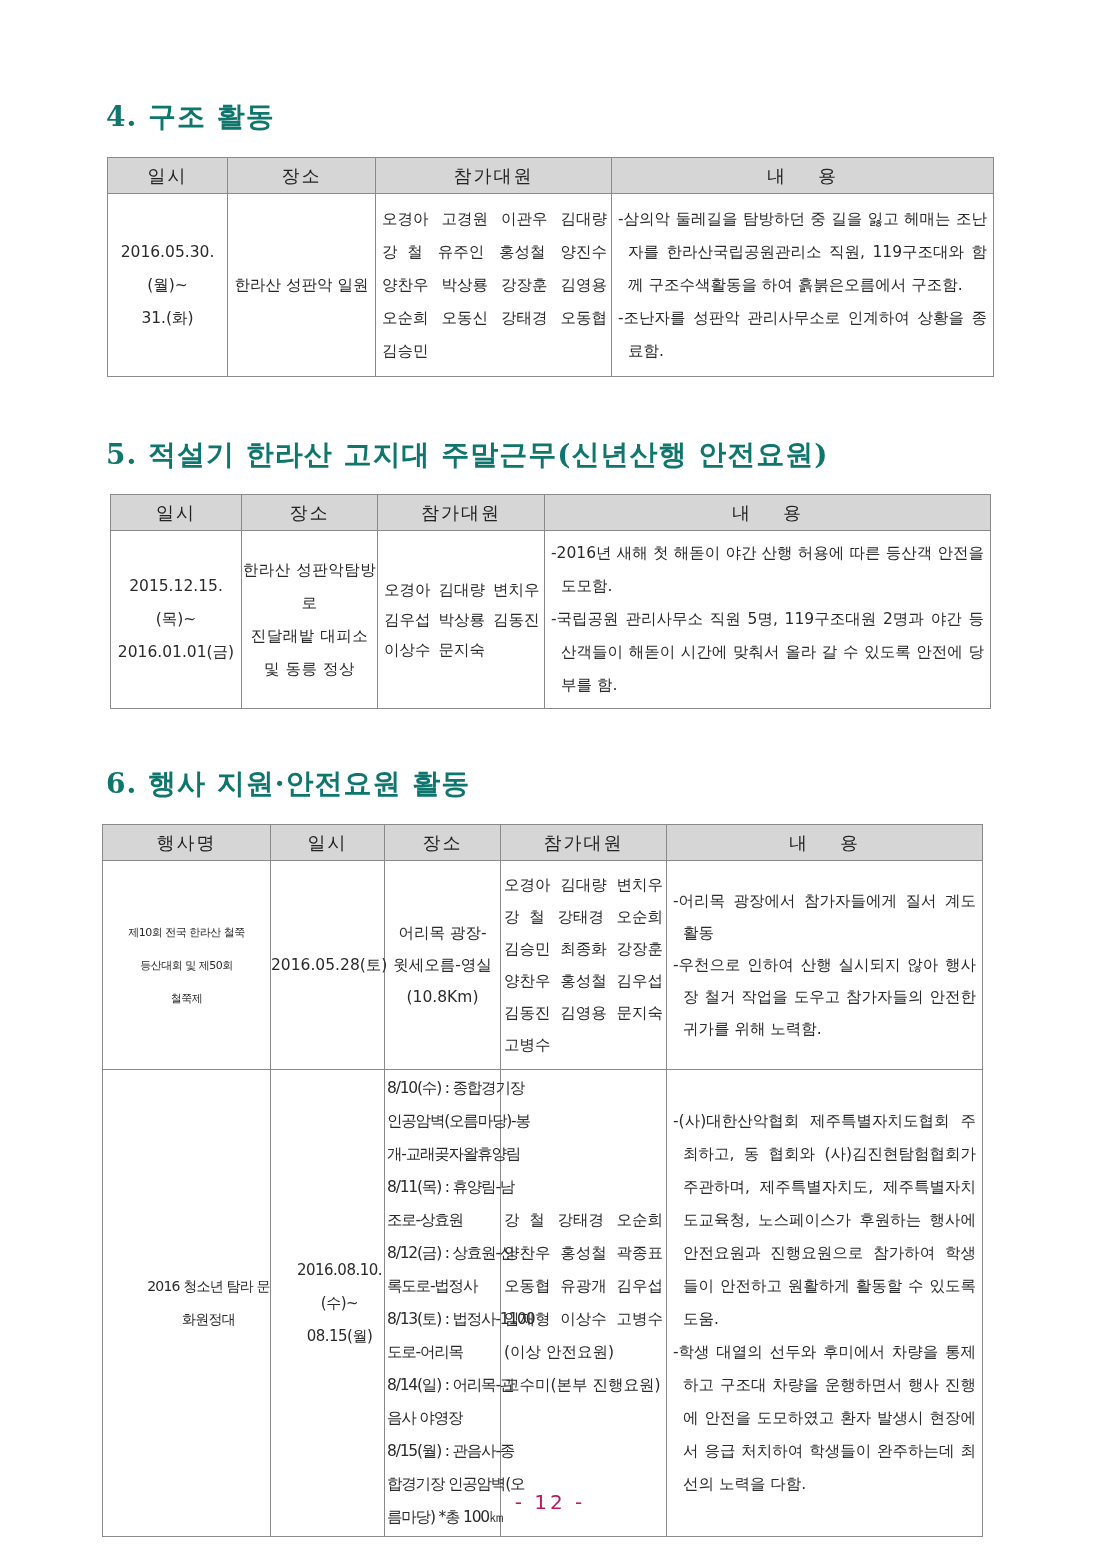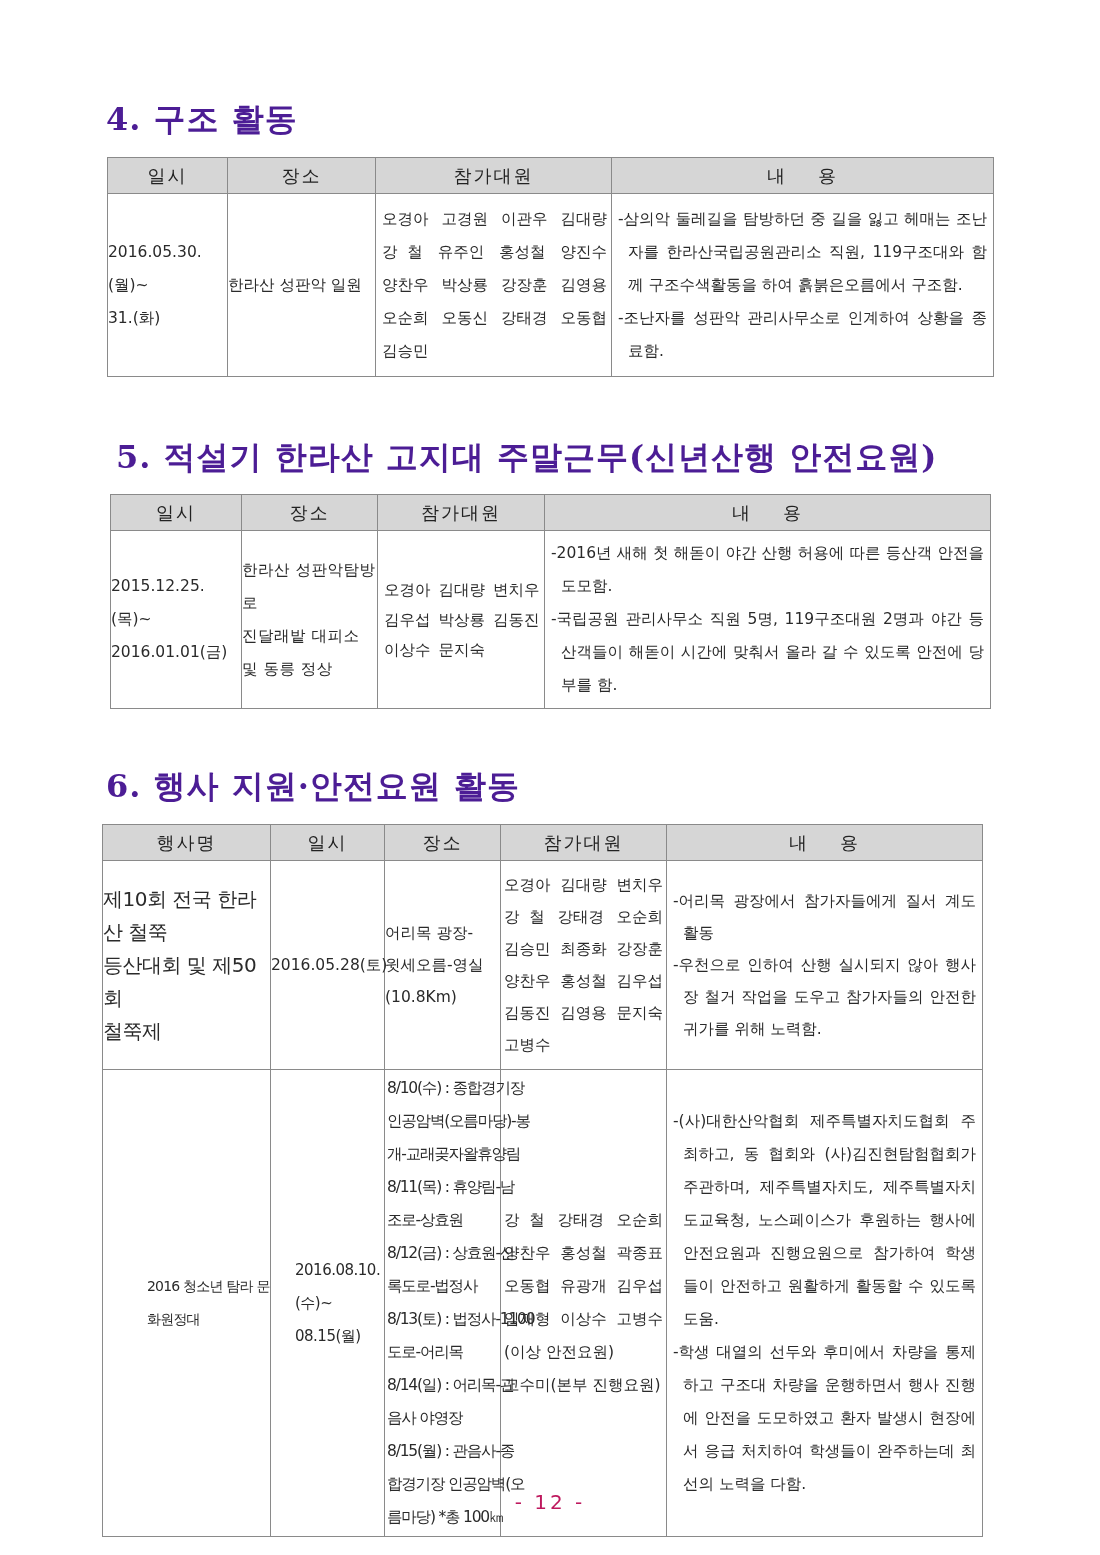--- a/index.html
+++ b/index.html
@@ -1,25 +1,25 @@
 <!DOCTYPE html>
 <html><head>
 <meta charset="utf-8">
 <style>
   html, body { margin: 0; padding: 0; background: #ffffff; }
   body { width: 1100px; height: 1555px; position: relative; overflow: hidden;
          font-family: "DejaVu Sans", "Liberation Sans", sans-serif; color: #222; }
   .section-title { position: absolute; margin: 0; font-family: "DejaVu Serif", "Liberation Serif", serif;
-                   font-weight: bold; font-size: 32px; color: #4c1d95; letter-spacing: 1px; white-space: nowrap; }
+                   font-weight: bold; font-size: 28px; color: #0f766e; letter-spacing: 1px; white-space: nowrap; }
   table.doc { position: absolute; border-collapse: collapse; table-layout: fixed; }
   table.doc th, table.doc td { border: 1.5px solid #8a8a8a; padding: 0; vertical-align: middle; }
   table.doc th { background: #d6d6d6; font-weight: normal; font-size: 18px; color: #222; height: 35px;
                  letter-spacing: 2px; text-align: center; }
   table.doc td { font-size: 15.5px; line-height: 33px; color: #2a2a2a; }
-  td.center { line-height: 30px; }
+  td.center { text-align: center; line-height: 30px; }
   td.names { padding: 4px 4px 4px 6px !important; }
   td.names .line { display: flex; justify-content: space-between; white-space: nowrap; }
   td.content { padding: 6px 6px 6px 6px !important; text-align: justify; margin-top: 29px; }
   .para { padding-left: 10px; text-indent: -10px; }
   .narrow { font-size: 13.5px; line-height: 29px; letter-spacing: -1.2px; padding: 2px 2px !important; }
   .narrow .line { white-space: nowrap; }
   .page-number { position: absolute; left: 0; width: 1100px; top: 1490px; text-align: center;
                  font-size: 20px; color: #be185d; letter-spacing: 3px; }
 </style>
 </head>
@@ -79,41 +79,41 @@
           </div>
       </td>
       <td class="content">
         <div class="para">-삼의악 둘레길을 탐방하던 중 길을 잃고 헤매는 조난자를 한라산국립공원관리소 직원, 119구조대와 함께 구조수색활동을 하여 흙붉은오름에서 구조함.</div>
         <div class="para">-조난자를 성판악 관리사무소로 인계하여 상황을 종료함.</div>
       </td>
     </tr>
   </tbody>
 </table>
 
-<h2 class="section-title" style="left:116px; top:436px;">5. 적설기 한라산 고지대 주말근무(신년산행 안전요원)</h2>
+<h2 class="section-title" style="left:106px; top:436px;">5. 적설기 한라산 고지대 주말근무(신년산행 안전요원)</h2>
 
 <table class="doc" style="left:110px; top:494px; width:880px;">
   <colgroup>
       <col style="width:131px">
       <col style="width:136px">
       <col style="width:167px">
       <col style="width:446px">
     </colgroup>
   <thead>
     <tr>
       <th>일시</th>
       <th>장소</th>
       <th>참가대원</th>
       <th style="white-space:pre;">내    용</th>
     </tr>
   </thead>
   <tbody>
     <tr style="height:174px;">
       <td class="center">
-        <div>2015.12.25.(목)~</div>
+        <div>2015.12.15.(목)~</div>
         <div>2016.01.01(금)</div>
       </td>
       <td class="center" style="letter-spacing:0.5px;margin-left:24px;">
         <div>한라산 성판악탐방로</div>
         <div>진달래밭 대피소</div>
         <div>및 동릉 정상</div>
       </td>
       <td class="names" style="line-height:30px;">
         <div class="line" style="justify-content:flex-start; gap:8px;">
             <span>오경아</span>
@@ -152,21 +152,21 @@
     <tr>
       <th>행사명</th>
       <th>일시</th>
       <th>장소</th>
       <th>참가대원</th>
       <th style="white-space:pre;">내    용</th>
     </tr>
   </thead>
   <tbody>
     <tr style="height:209px;">
-      <td class="center" style="font-size:20px; letter-spacing:-0.5px; line-height:33px;">
+      <td class="center" style="font-size:11px; letter-spacing:-0.5px; line-height:33px;">
         <div>제10회 전국 한라산 철쭉</div>
         <div>등산대회 및 제50회</div>
         <div>철쭉제</div>
       </td>
       <td class="center">
         <div>2016.05.28(토)</div>
       </td>
       <td class="center" style="line-height:32px;">
         <div>어리목 광장-</div>
         <div>윗세오름-영실</div>

